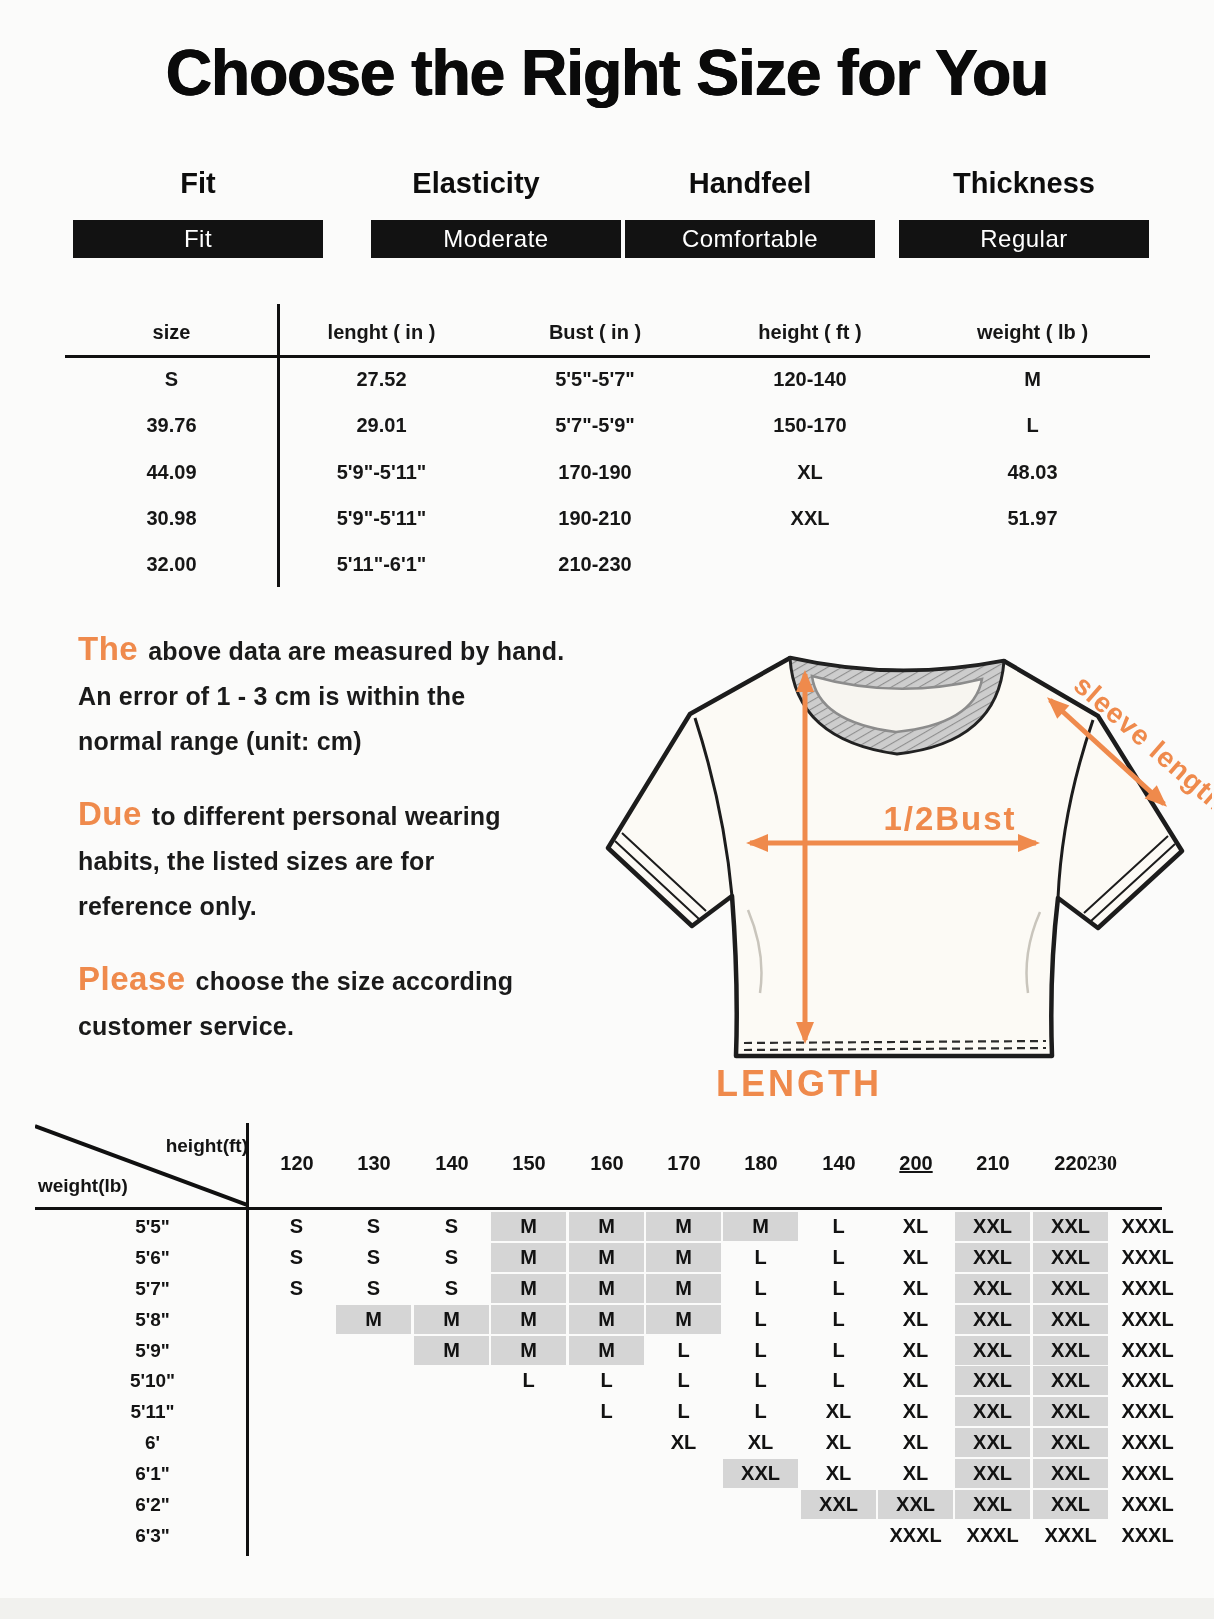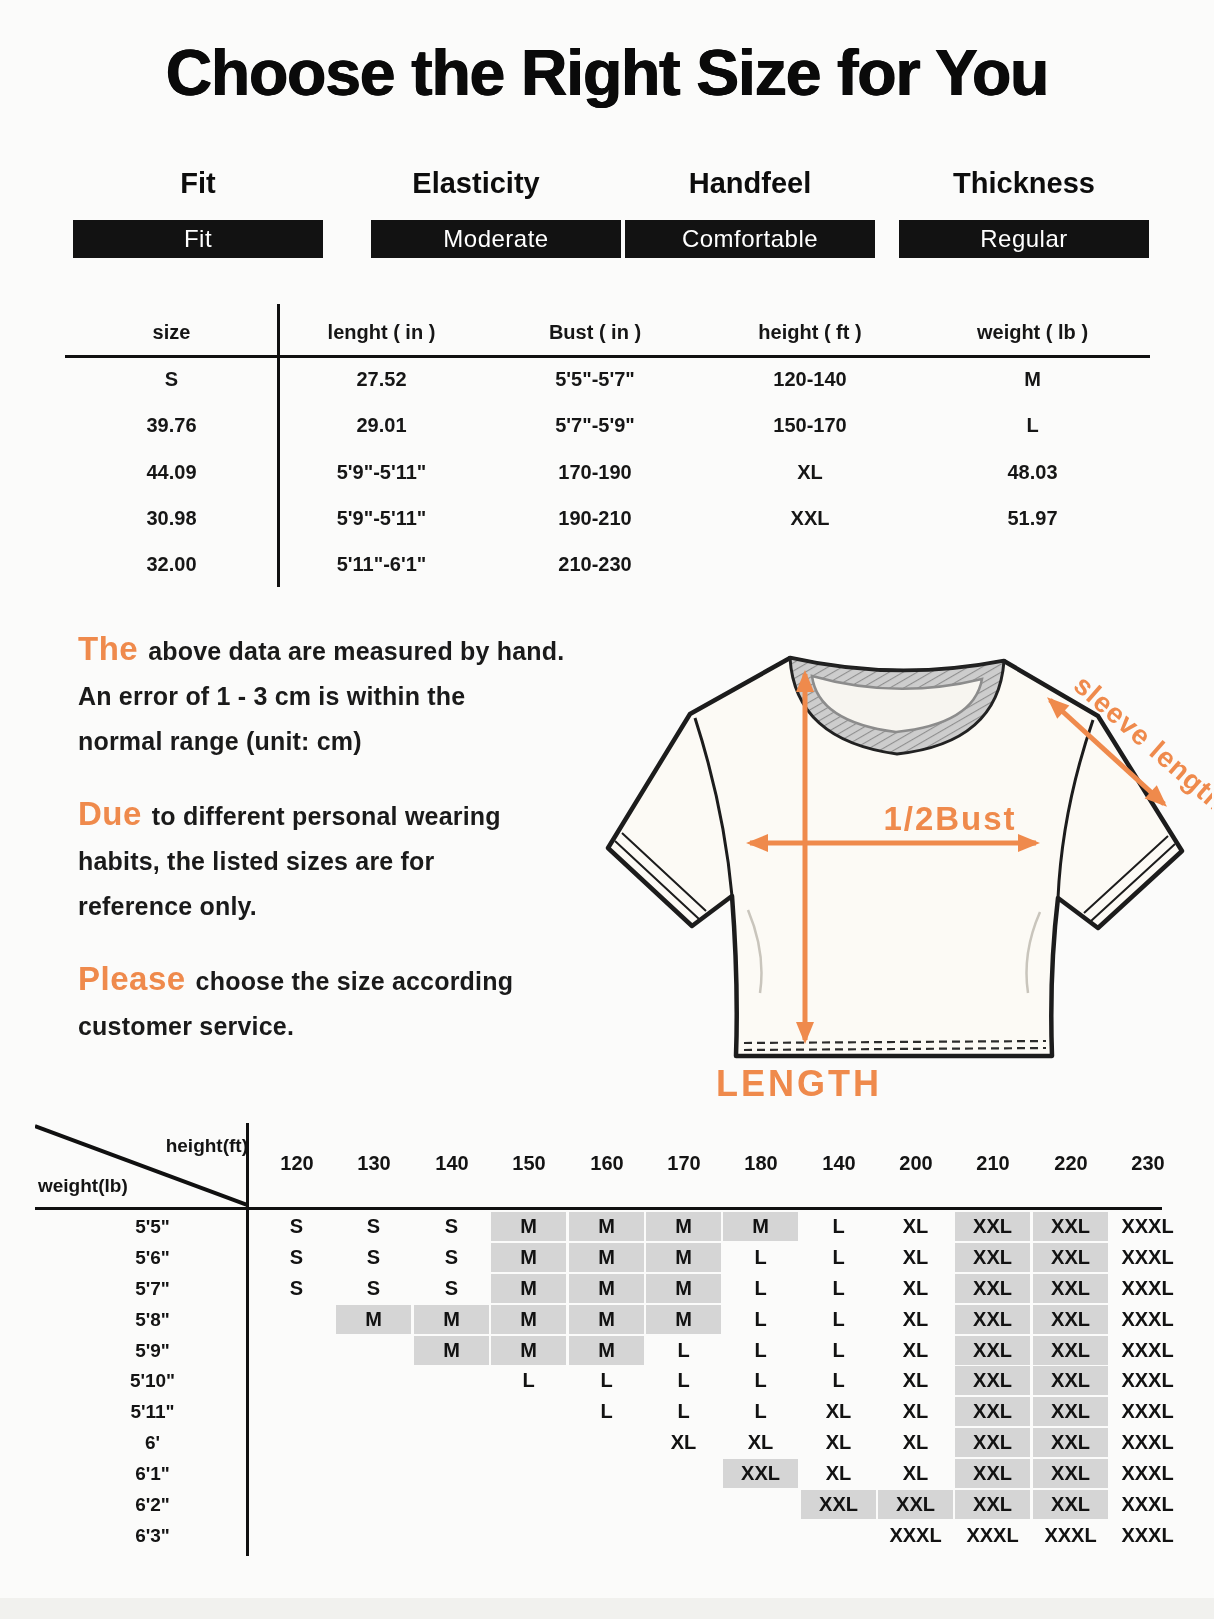--- a/index.html
+++ b/index.html
@@ -167,24 +167,24 @@
     <div class="mx-hline"></div>
     <div class="mx-vline"></div>
   <div class="mx-colhead" style="left: 227px;">120</div>
       <div class="mx-colhead" style="left: 304px;">130</div>
       <div class="mx-colhead" style="left: 382px;">140</div>
       <div class="mx-colhead" style="left: 459px;">150</div>
       <div class="mx-colhead" style="left: 537px;">160</div>
       <div class="mx-colhead" style="left: 614px;">170</div>
       <div class="mx-colhead" style="left: 691px;">180</div>
       <div class="mx-colhead" style="left: 769px;">140</div>
-      <div class="mx-colhead" style="left: 846px;">200</div>
+      <div class="mx-colhead" style="left: 846px; text-decoration: underline;">200</div>
       <div class="mx-colhead" style="left: 923px;">210</div>
       <div class="mx-colhead" style="left: 1001px;">220</div>
-      <div class="mx-colhead" style="left: 1078px;">230</div>
+      <div class="mx-colhead" style="left: 1032px; font-family: Liberation Serif, serif;">230</div>
       <div class="mx-rowlab" style="top: 89px;">5'5"</div>
       <div class="mx-cell" style="left: 229px; top: 89px;">S</div>
       <div class="mx-cell" style="left: 306px; top: 89px;">S</div>
       <div class="mx-cell" style="left: 384px; top: 89px;">S</div>
       <div class="mx-cell hl" style="left: 461px; top: 89px;">M</div>
       <div class="mx-cell hl" style="left: 539px; top: 89px;">M</div>
       <div class="mx-cell hl" style="left: 616px; top: 89px;">M</div>
       <div class="mx-cell hl" style="left: 693px; top: 89px;">M</div>
       <div class="mx-cell" style="left: 771px; top: 89px;">L</div>
       <div class="mx-cell" style="left: 848px; top: 89px;">XL</div>

